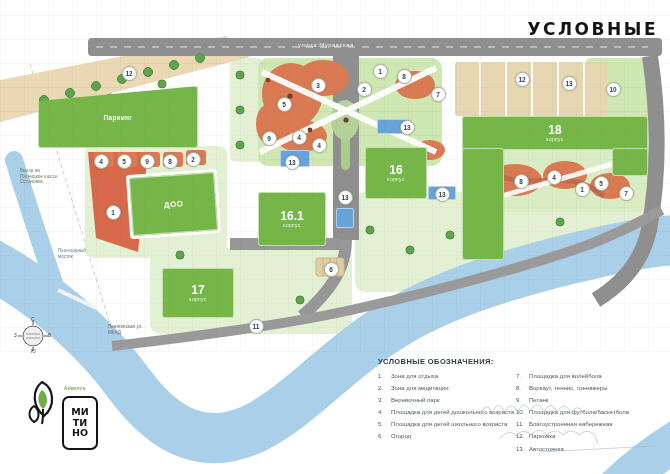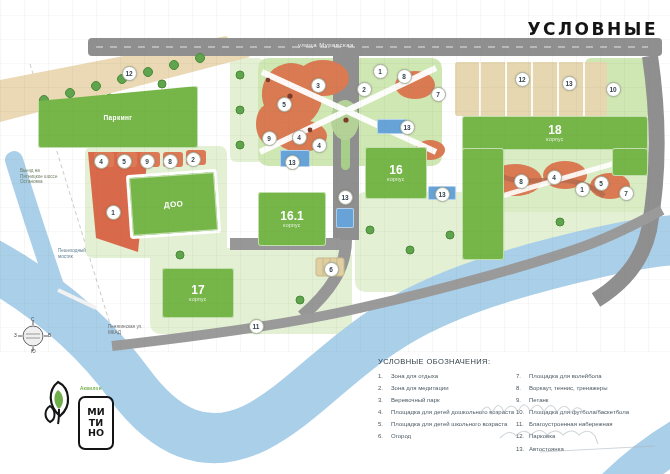--- a/index.html
+++ b/index.html
@@ -18,29 +18,29 @@
   .tan-bld{position:absolute;background:#e6d7b0;border-radius:3px;
     background-image:repeating-linear-gradient(90deg,transparent 0 24px,rgba(255,255,255,.9) 24px 26px);}
   .marker{position:absolute;width:13px;height:13px;margin-left:-6.5px;margin-top:-6.5px;border-radius:50%;
     background:#fff;border:1px solid #a8b09c;color:#33434d;font-size:6.5px;font-weight:bold;
     display:flex;align-items:center;justify-content:center;box-shadow:0 0 2px rgba(0,0,0,.2);}
   .tiny-label{position:absolute;font-size:4.6px;color:#6d7f64;line-height:1.25;}
   .street-label{position:absolute;font-size:6px;color:#f2f2f2;letter-spacing:.5px;}
   #title{position:absolute;top:19px;right:12px;font-size:17px;font-weight:bold;letter-spacing:2.5px;color:#141414;font-family:"DejaVu Sans","Liberation Sans",sans-serif;}
   
   #legend{position:absolute;left:378px;top:357px;width:288px;}
-  #legend .lg-title{font-size:7.5px;font-weight:normal;color:#2e3c46;letter-spacing:.4px;margin-bottom:7px;}
+  #legend .lg-title{font-size:7.5px;font-weight:bold;color:#2e3c46;letter-spacing:.4px;margin-bottom:7px;}
   .lg-cols{display:flex;}
   .lg-col{display:flex;flex-direction:column;gap:4.6px;}
   .lg-col.c1{width:138px;margin-right:0;}
   .lg-col.c2{width:150px;}
   .lg-row{display:flex;font-size:6px;color:#4c5a63;line-height:1.25;}
   .lg-num{width:13px;flex:0 0 13px;}
   
-  #logo{position:absolute;left:36px;top:374px;width:90px;height:92px;}
+  #logo{position:absolute;left:20px;top:374px;width:90px;height:92px;}
   #logo .brand{position:absolute;left:44px;top:12px;font-size:4.6px;color:#6fae4a;font-weight:bold;letter-spacing:.3px;}
   #logo .name-box{position:absolute;left:42px;top:22px;width:32px;height:50px;border:2.5px solid #141414;border-radius:7px;display:flex;flex-direction:column;align-items:center;justify-content:center;color:#141414;font-weight:bold;font-size:9.5px;line-height:1.1;font-family:"DejaVu Sans","Liberation Sans",sans-serif;}
   .wm{position:absolute;pointer-events:none;}
 </style>
 </head>
 <body>
 
 <div id="stage">
 
   <svg class="base" width="670" height="474" viewBox="0 0 670 474">

